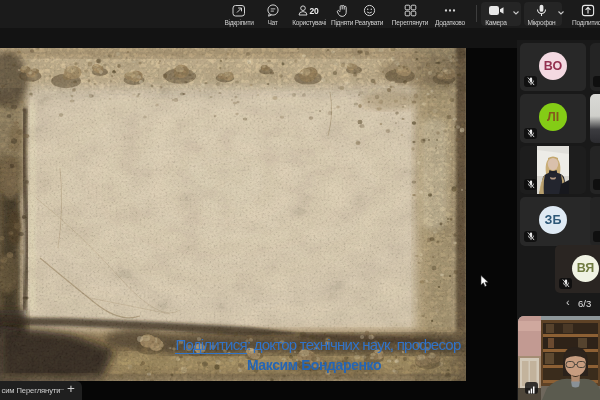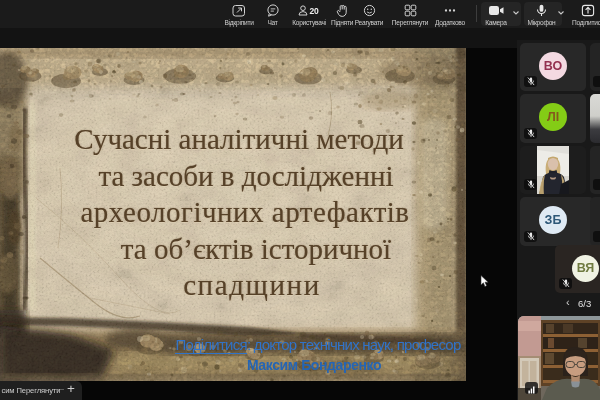--- a/index.html
+++ b/index.html
@@ -745,27 +745,21 @@
  <rect x="0" y="0" width="466" height="52" filter="url(#peb)" opacity="0.15" mask="url(#mTop)" style="mix-blend-mode:multiply"></rect>
  <rect x="408" y="0" width="58" height="333" filter="url(#peb)" opacity="0.14" mask="url(#mR)" style="mix-blend-mode:multiply"></rect>
  <rect x="0" y="280" width="466" height="53" filter="url(#peb)" opacity="0.15" mask="url(#mBot)" style="mix-blend-mode:multiply"></rect>
  <rect x="0" y="40" width="30" height="250" filter="url(#peb)" opacity="0.14" mask="url(#mL)" style="mix-blend-mode:multiply"></rect>
  <rect width="466" height="333" filter="url(#blotch)" opacity="0.11" style="mix-blend-mode:multiply"></rect>
  <rect width="466" height="333" filter="url(#blotch)" opacity="0.04" style="mix-blend-mode:screen"></rect>
  <rect width="466" height="333" filter="url(#grain)" opacity="0.11" style="mix-blend-mode:multiply"></rect>
  <rect width="466" height="333" filter="url(#grain)" opacity="0.04" style="mix-blend-mode:screen"></rect>
  <rect width="466" height="333" fill="#ffedc0" opacity="0.05" style="mix-blend-mode:screen"></rect>
 
-</svg><div id="title">
-      <div style="position:relative;left:-8px;">Сучасні аналітичні методи</div>
-      <div style="position:relative;left:-1px;">та засоби в дослідженні</div>
-      <div style="position:relative;left:-2px;letter-spacing:0.5px;">археологічних артефактів</div>
-      <div style="position:relative;left:9px;">та об’єктів історичної</div>
-      <div style="position:relative;left:5px;letter-spacing:1.6px;">спадщини</div>
-    </div>
+</svg>
 <div id="sub1"><span style="border-bottom:1px solid #3173c8;">Поділитися</span>: доктор технічних наук, професор</div>
 <div id="sub2">Максим Бондаренко</div>
 </div>
 
 <div id="toolbar">
   <div class="tbi" style="left:219px;width:40px;">
     <svg width="14" height="13" viewBox="0 0 14 13">
         <rect x="1" y="1.5" width="11.5" height="10.5" rx="2.5" fill="none" stroke="#d2d2d2" stroke-width="1"></rect>
         <path d="M5,8.5 L9.3,4.2 M6.2,4 L9.5,4 L9.5,7.3" stroke="#d2d2d2" stroke-width="1" fill="none"></path>
       </svg>

